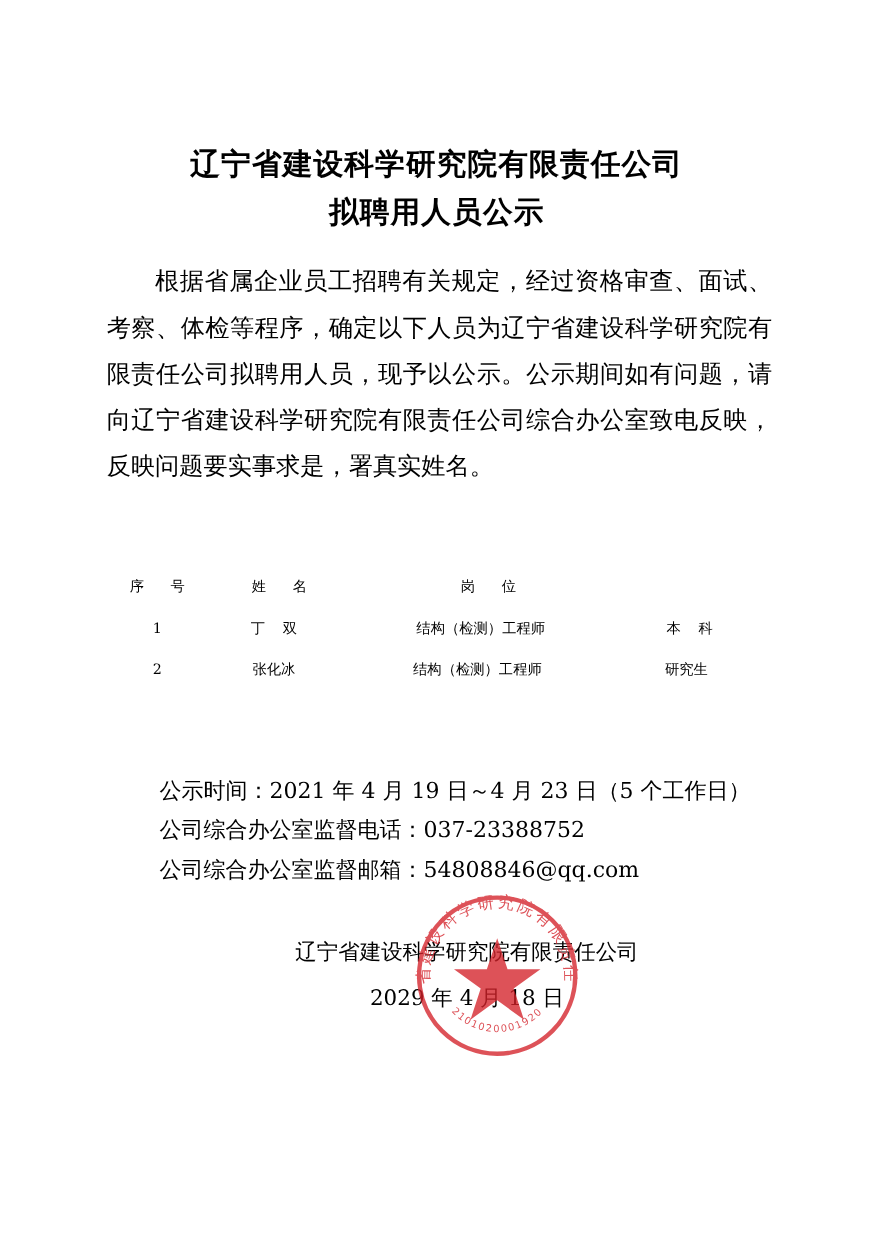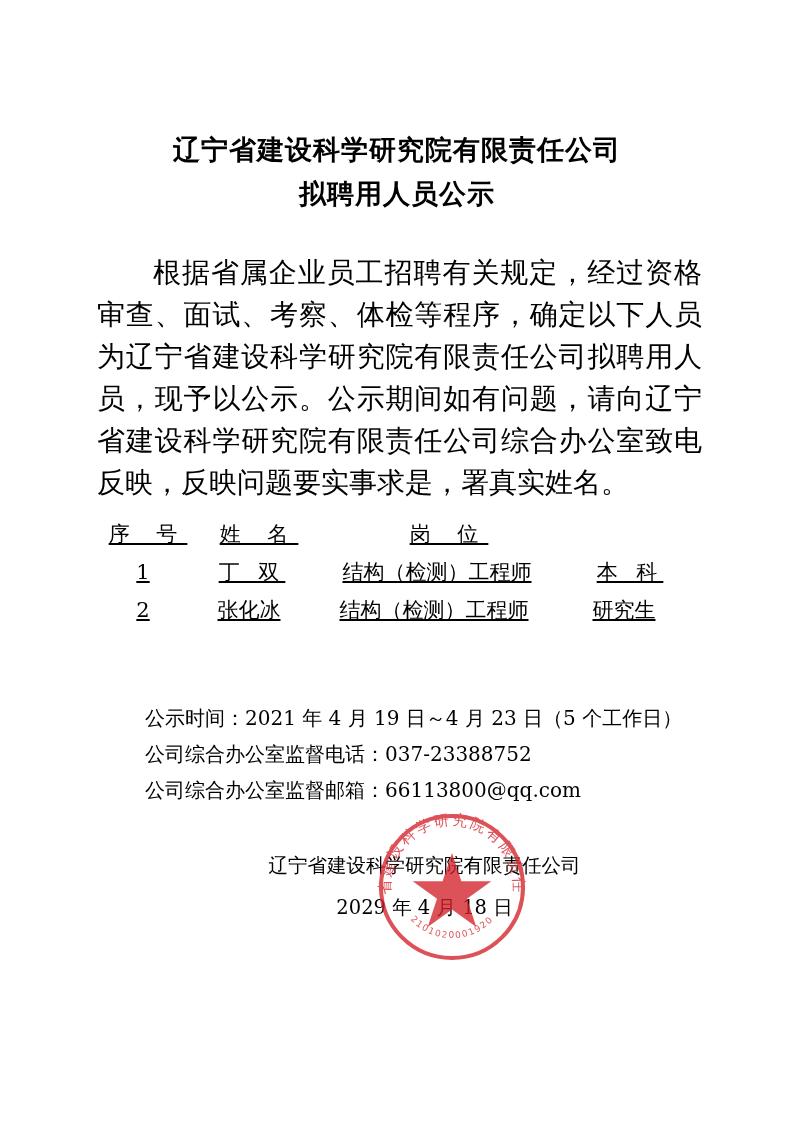--- a/index.html
+++ b/index.html
@@ -32,39 +32,38 @@
   .title-line {
     font-size: 27px;
     font-weight: bold;
     letter-spacing: 1px;
     line-height: 44px;
     font-family: "DejaVu Sans", "Liberation Sans", sans-serif;
   }
   .body-block {
     position: absolute;
     left: 97px;
-    top: 252px;
+    top: 236px;
     width: 605px;
-    font-size: 28px;
+    font-size: 22px;
     line-height: 42px;
     text-align: justify;
     text-justify: inter-ideograph;
   }
   .body-block p {
     margin: 0;
     text-indent: 2em;
   }
   .table-block {
     position: absolute;
     left: 97px;
     top: 515px;
     width: 605px;
-    font-size: 21px;
+    font-size: 13px;
     line-height: 38px;
-    text-decoration: underline;
   }
   .trow {
     display: flex;
     align-items: baseline;
   }
   .c-no {
     width: 92px;
     text-align: center;
   }
   .c-name {
@@ -152,21 +151,21 @@
       <div class="c-no">2</div>
       <div class="c-name">张化冰</div>
       <div class="c-post">结构（检测）工程师</div>
       <div class="c-edu">研究生</div>
     </div>
   </div>
 
   <div class="info-block">
     <div>公示时间：2021 年 4 月 19 日～4 月 23 日（5 个工作日）</div>
     <div>公司综合办公室监督电话：037-23388752</div>
-    <div>公司综合办公室监督邮箱：66113800@qq.com</div>
+    <div>公司综合办公室监督邮箱：54808846@qq.com</div>
   </div>
 
   <div class="sign-block">
     <div class="sign-line">辽宁省建设科学研究院有限责任公司</div>
     <div class="sign-line">2029 年 4 月 18 日</div>
   </div>
 
   <div class="stamp">
     <svg width="160" height="160" viewBox="0 0 160 160" aria-hidden="true">
       <defs>

